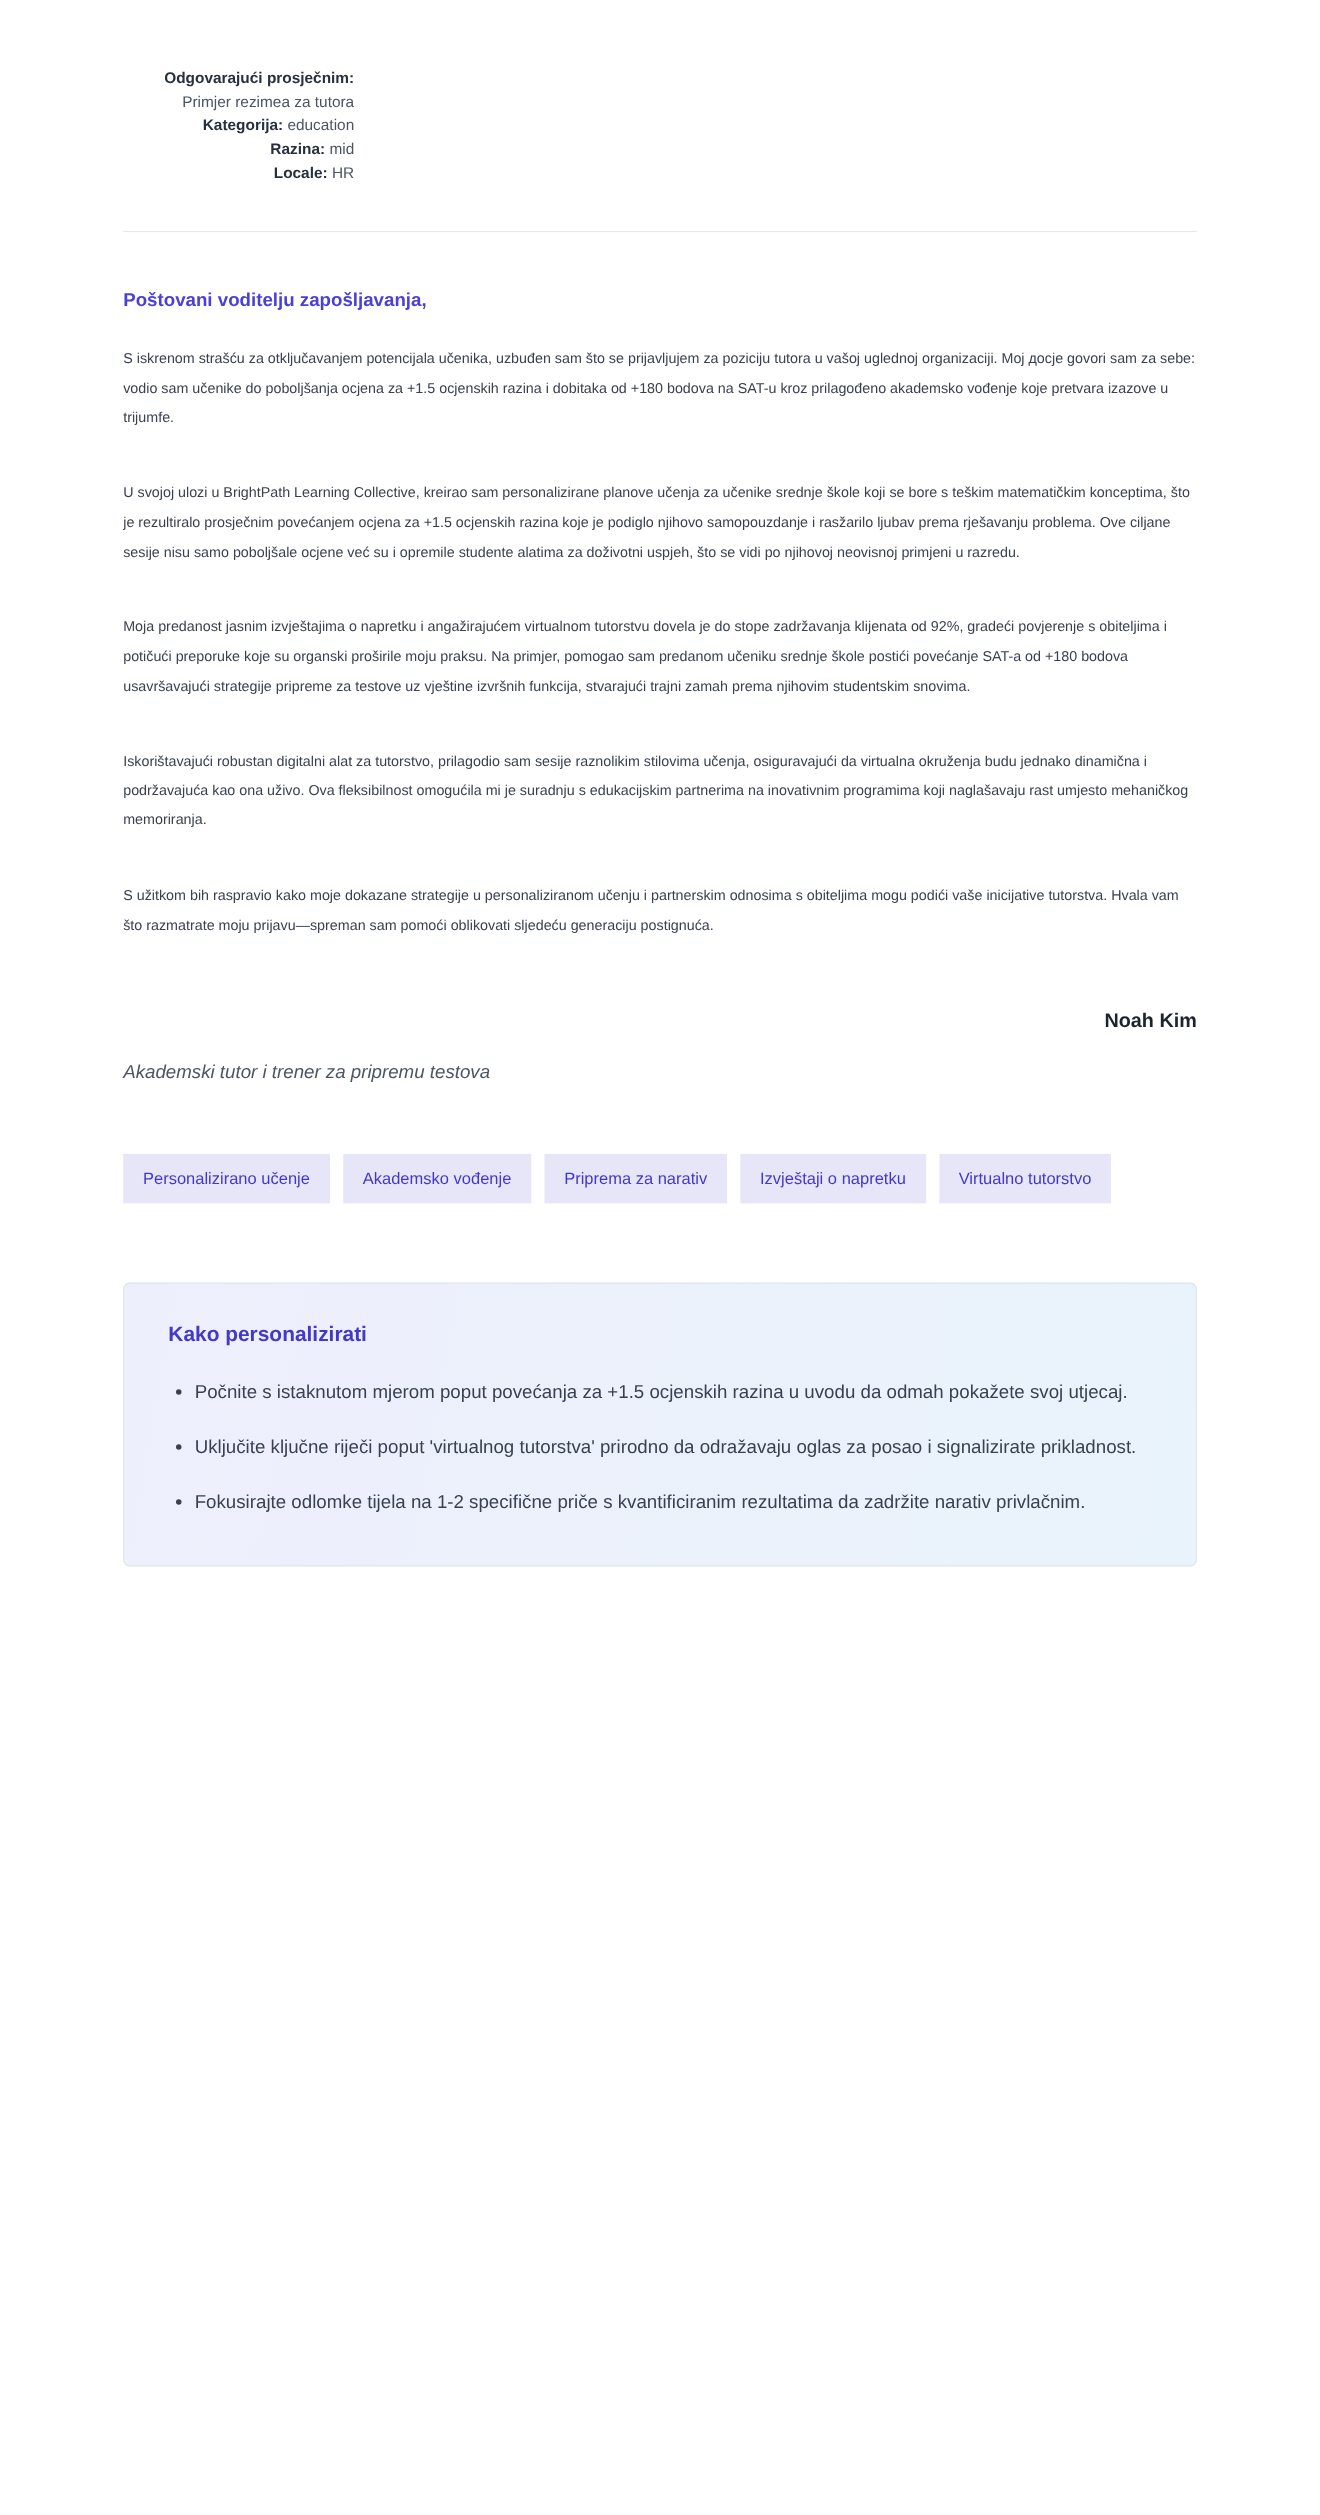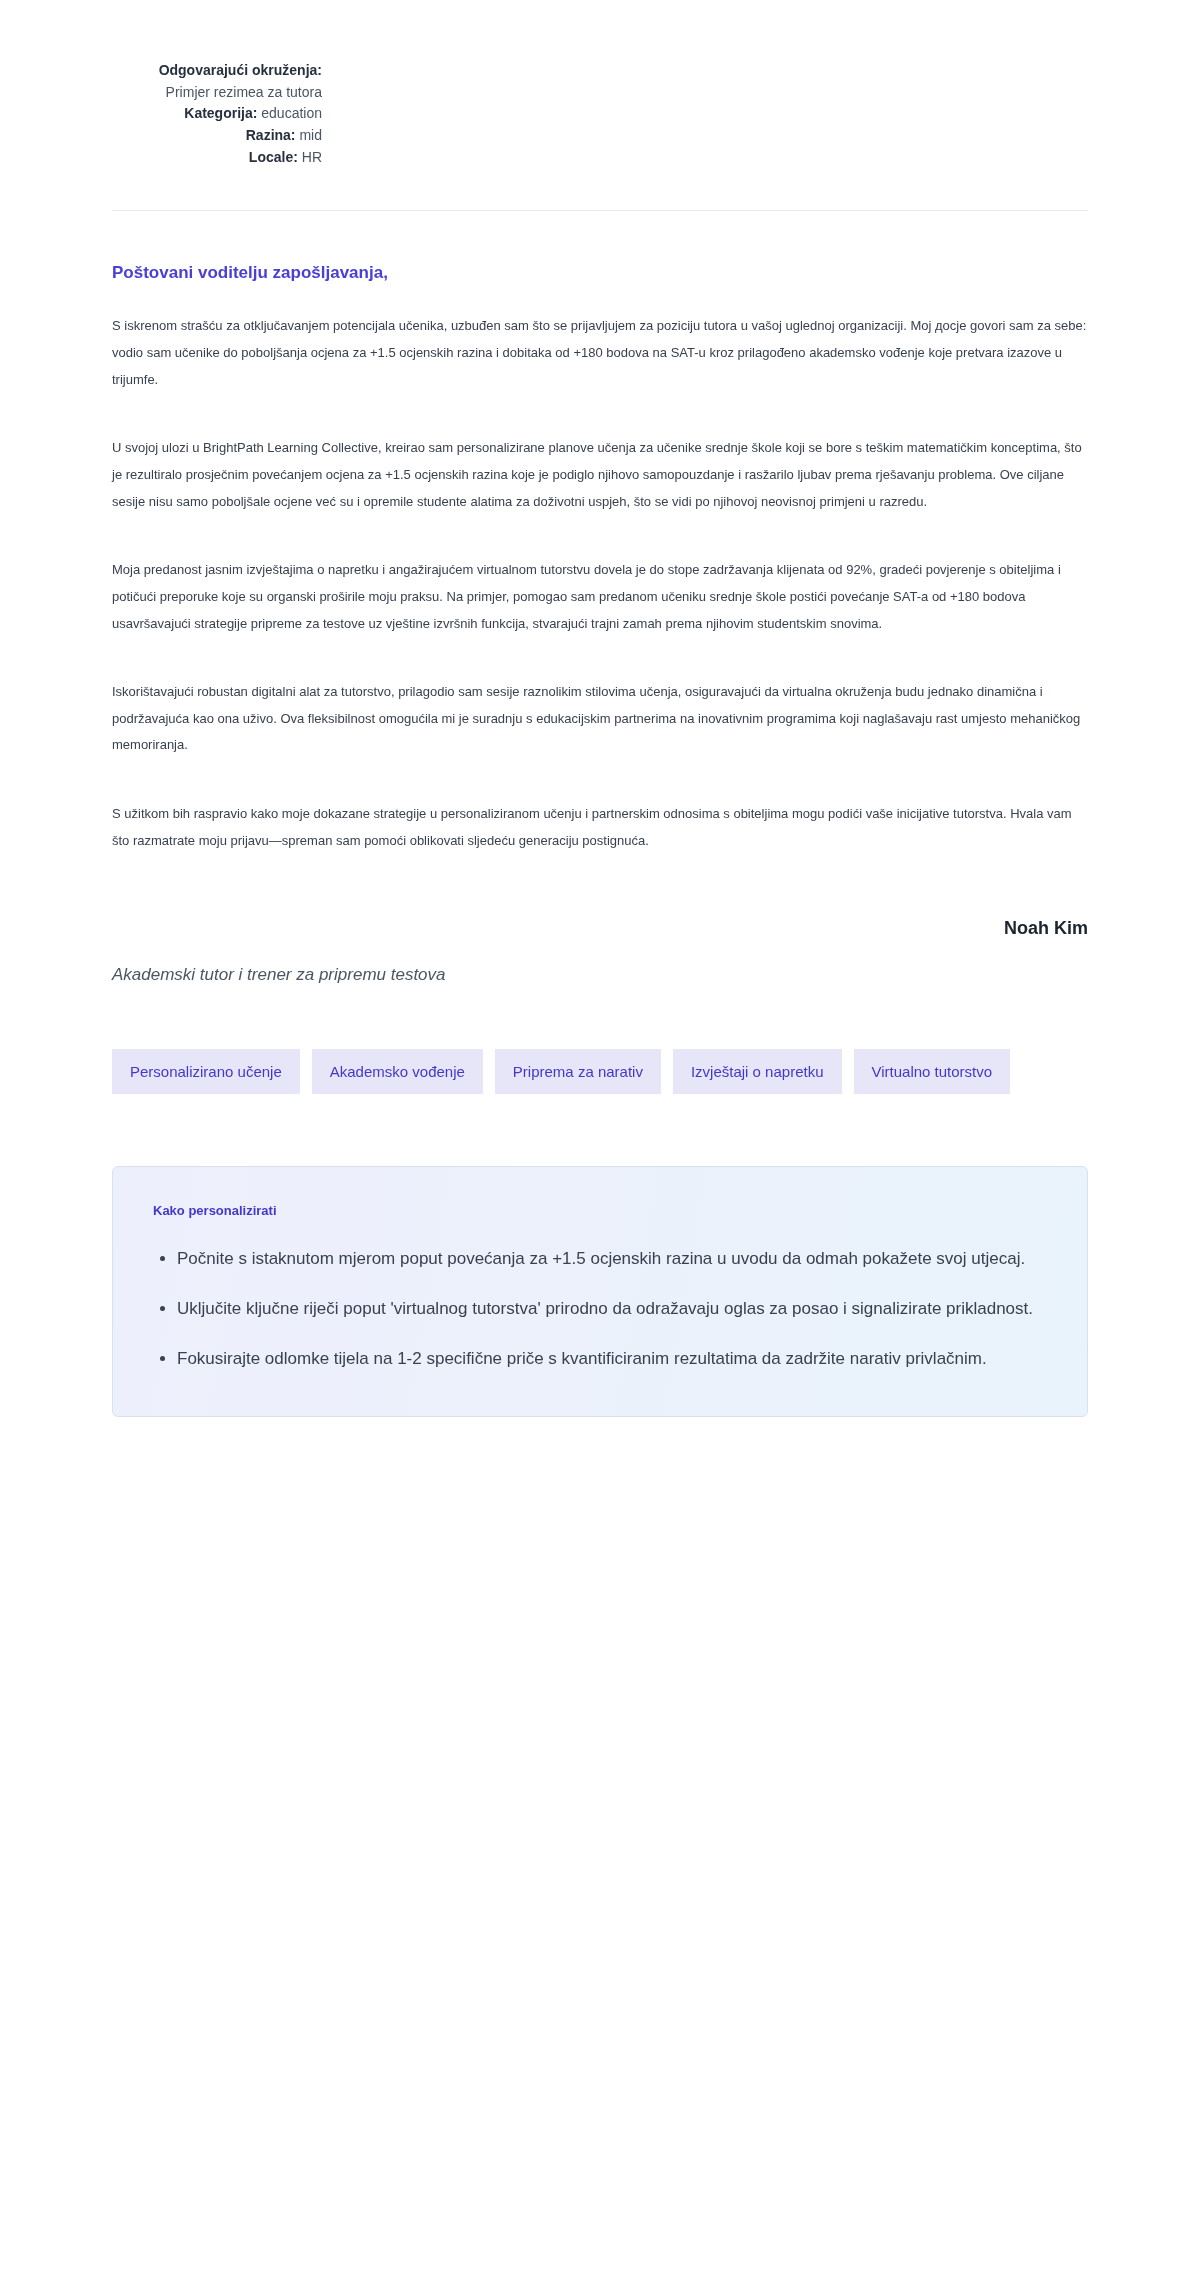--- a/index.html
+++ b/index.html
@@ -106,21 +106,21 @@
   
   .tips-box {
     margin-top: 72px;
     border: 1px solid #d9e1ef;
     border-radius: 6px;
     background: linear-gradient(100deg, #eeeffc 0%, #e9f3fb 100%);
     padding: 36px 40px 28px 40px;
   }
   .tips-heading {
     margin: 0 0 24px 0;
-    font-size: 13px;
+    font-size: 19px;
     font-weight: 700;
     color: #4338ca;
   }
   .tips-list {
     margin: 0;
     padding-left: 24px;
   }
   .tips-list li {
     font-size: 17px;
     line-height: 2.0;
@@ -130,21 +130,21 @@
   .tips-list li:last-child { margin-bottom: 12px; }
 </style>
 </head>
 <body>
 
 <div class="container">
 
   <div class="header">
     <div class="meta">
       <p class="meta-item">
-        <strong>Odgovarajući okruženja:</strong>
+        <strong>Odgovarajući prosječnim:</strong>
         <span>Primjer rezimea za tutora</span>
       </p>
       <p class="meta-item">
         <strong>Kategorija:</strong>
         <span>education</span>
       </p>
       <p class="meta-item">
         <strong>Razina:</strong>
         <span>mid</span>
       </p>

